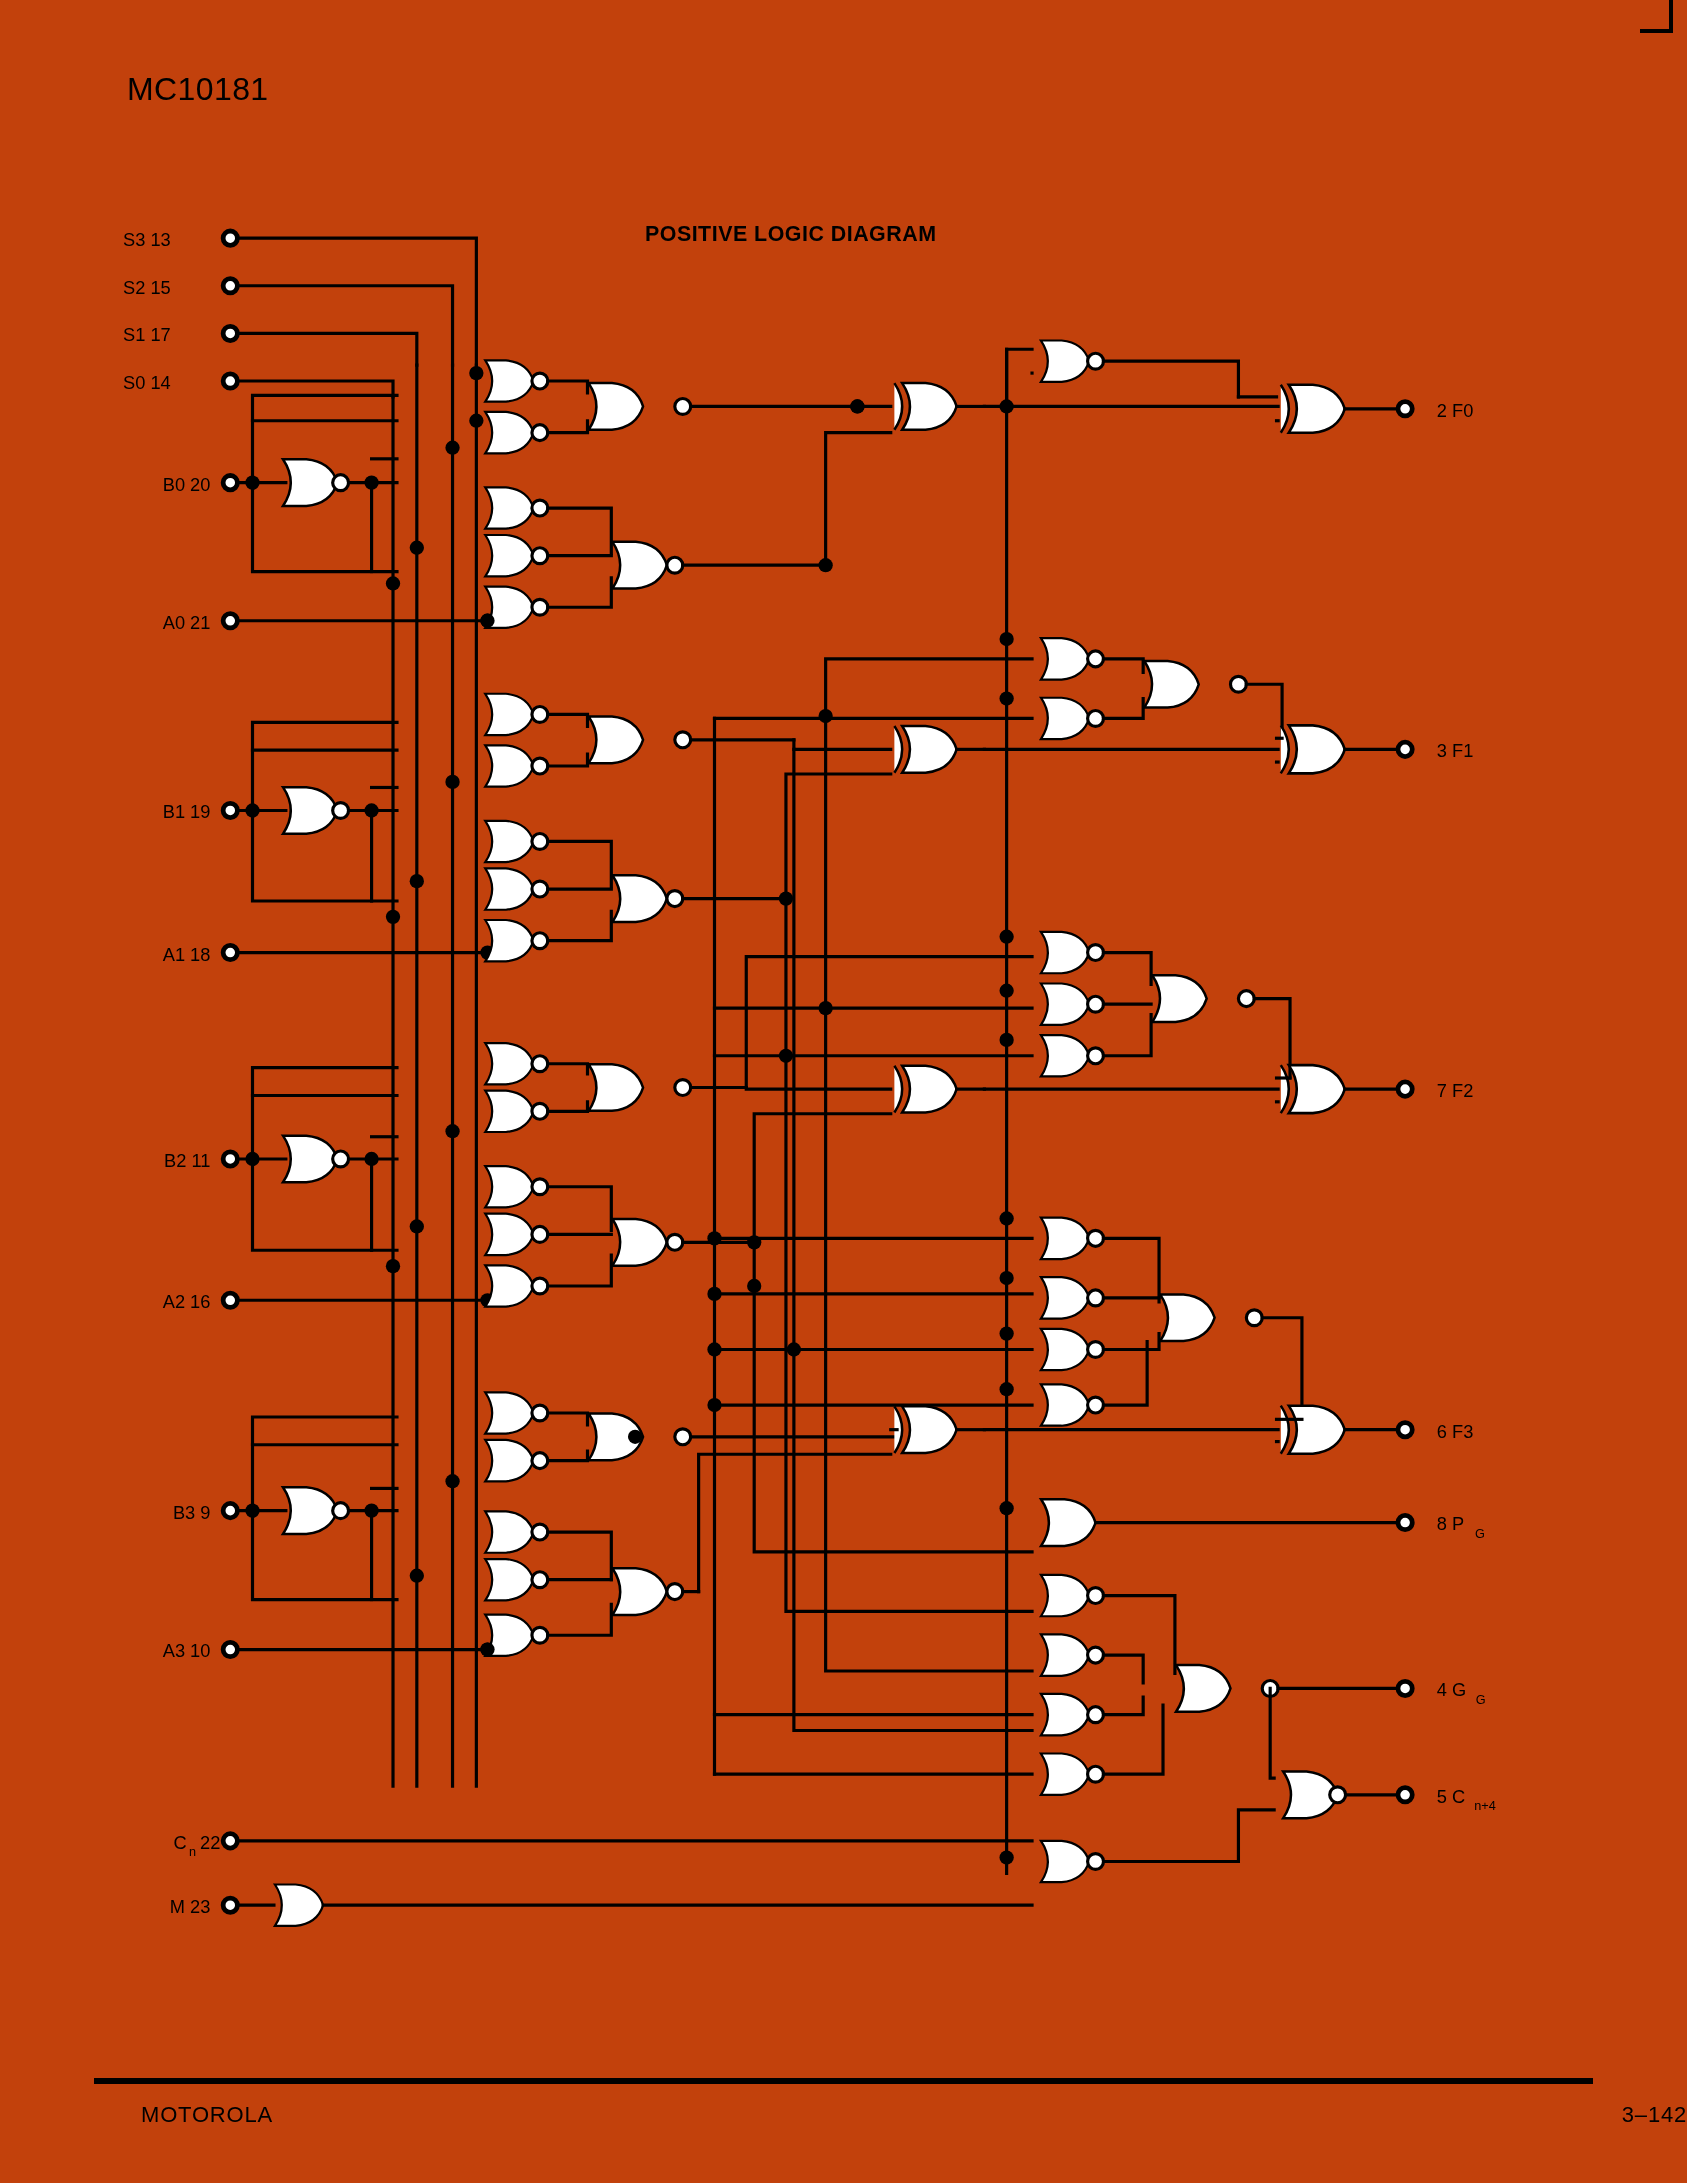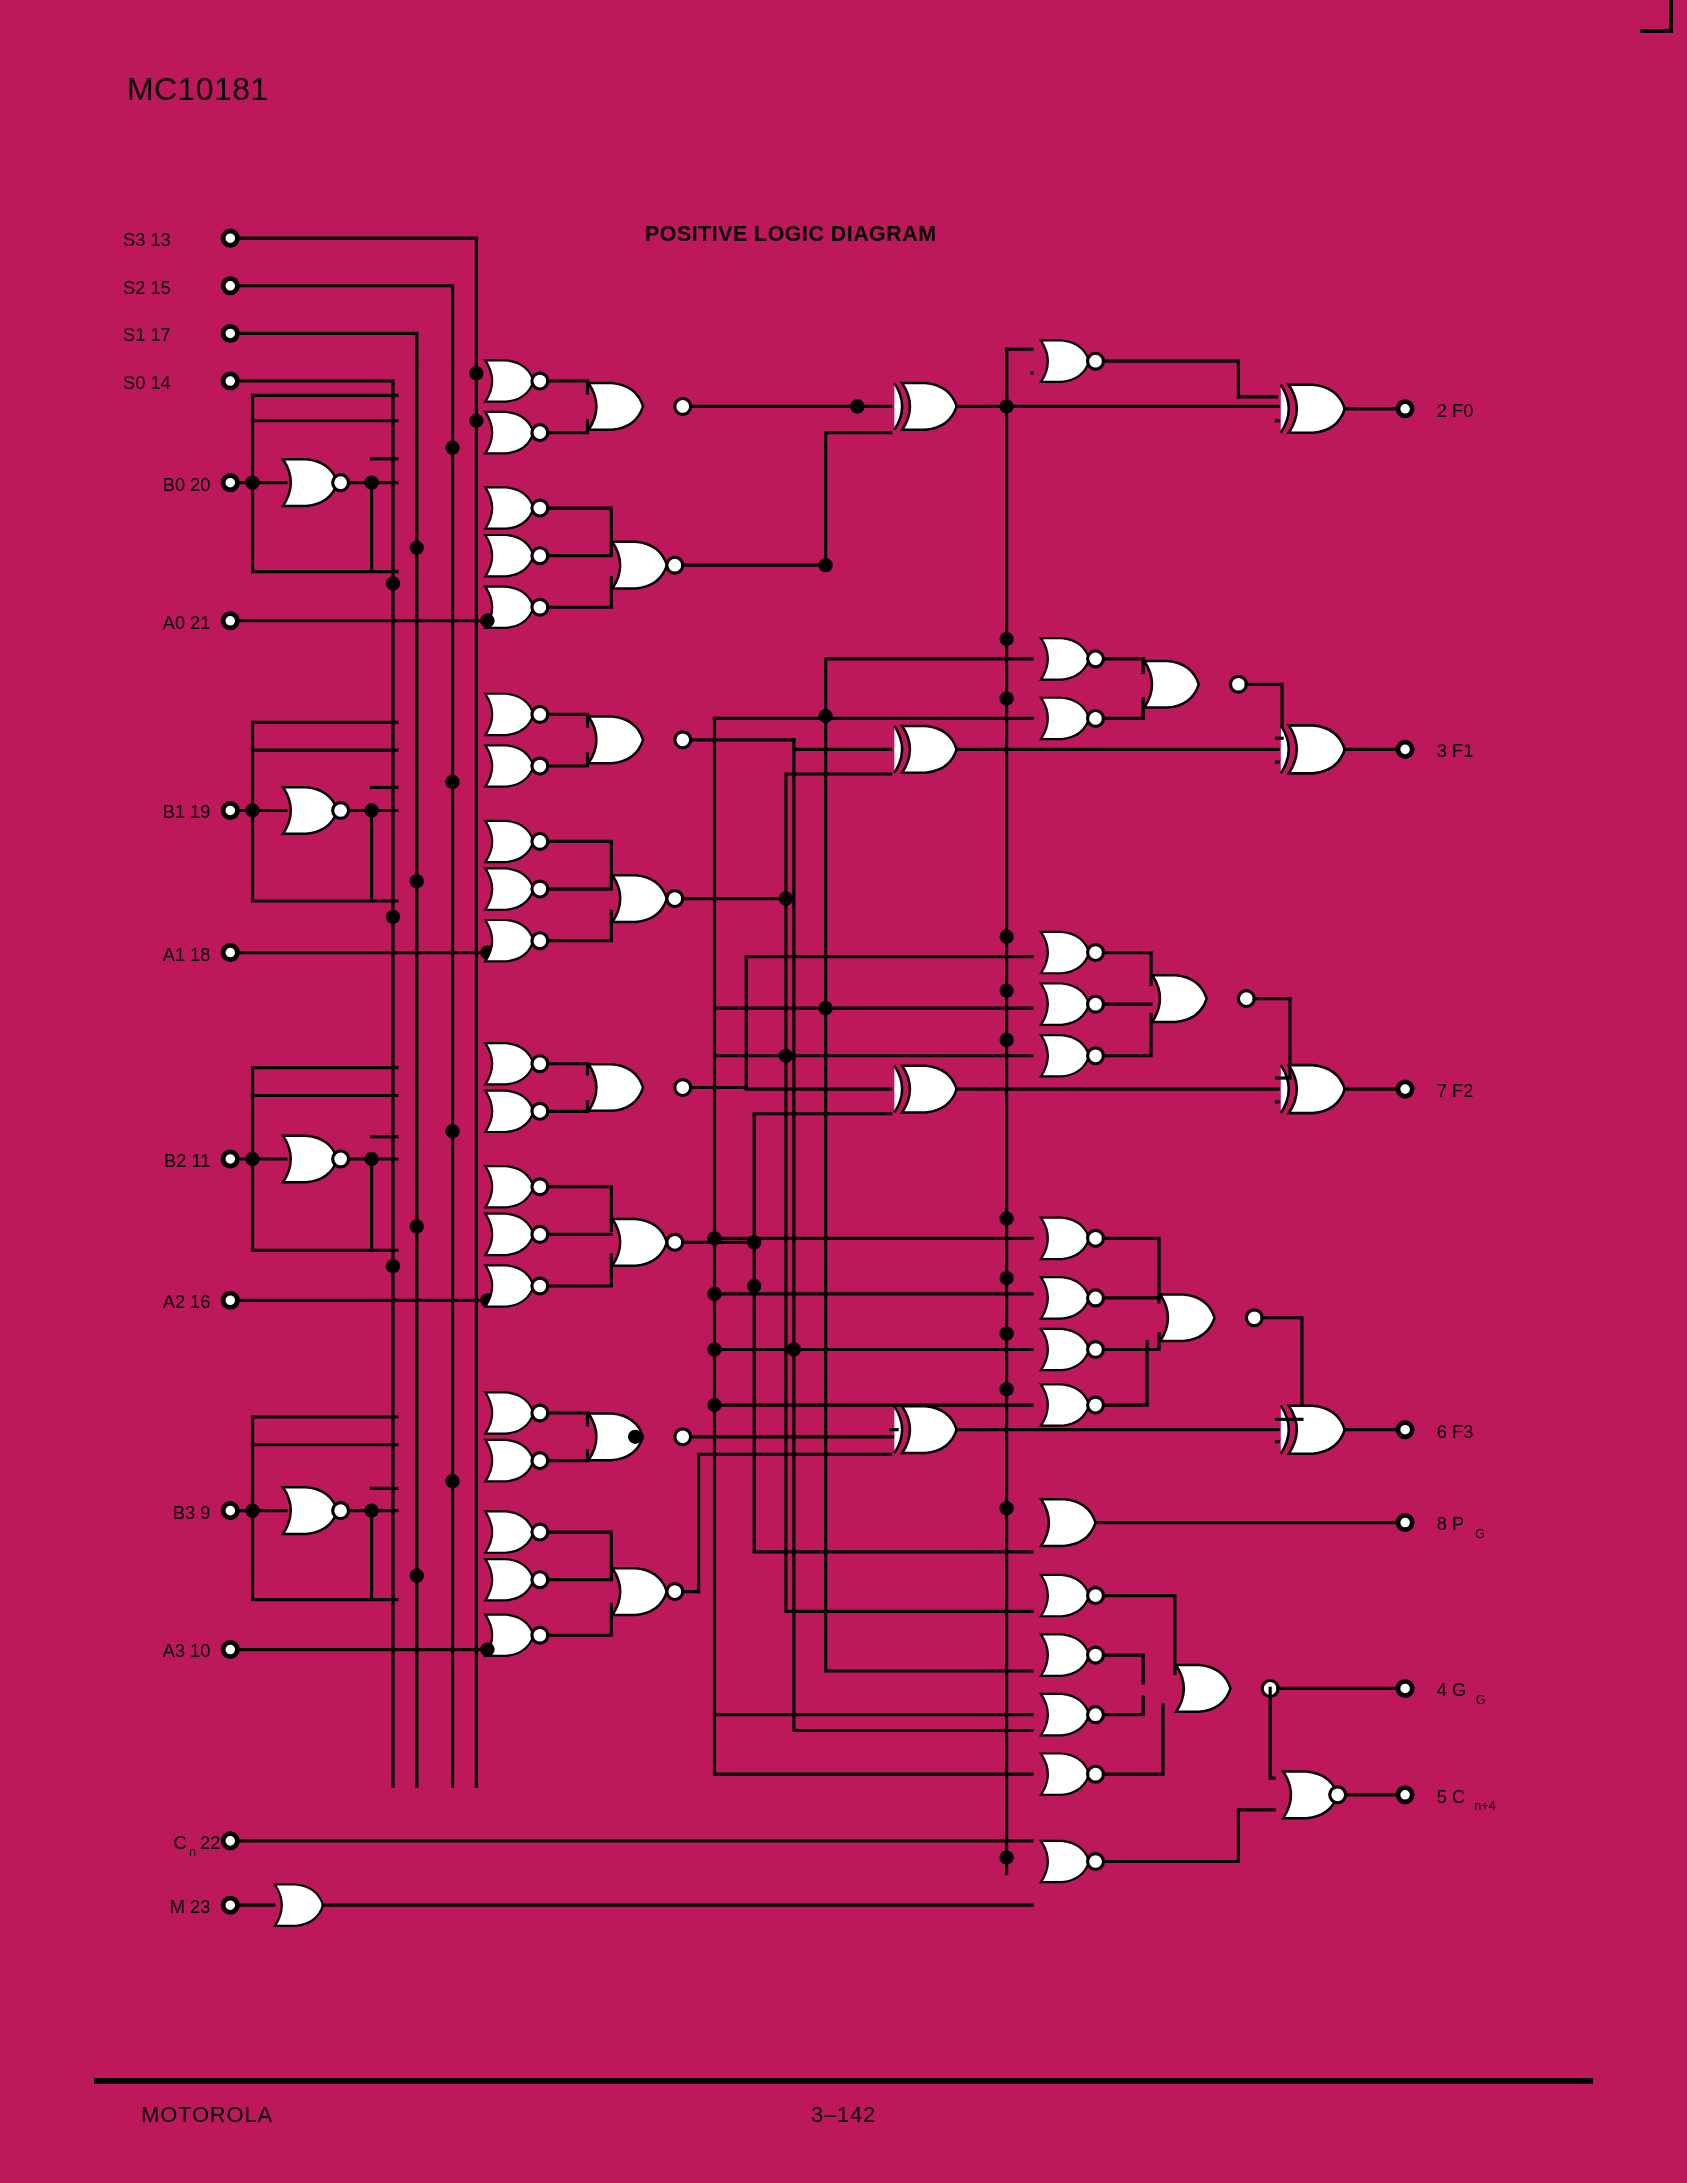--- a/index.html
+++ b/index.html
@@ -1,26 +1,26 @@
 <!DOCTYPE html>
 <html style="font-size:12.7px"><head>
 <meta charset="utf-8">
 <style>
   html,body{margin:0;padding:0;background:#fff;}
   body{width:1687px;height:2183px;font-family:"Liberation Sans",sans-serif;color:#000;position:relative;overflow:hidden;}
-  .page{position:absolute;inset:0;background:#be185d;text-decoration:underline;}
+  .page{position:absolute;inset:0;background:#c2410c;text-decoration:underline;}
   #part-number{position:absolute;left:127px;top:71px;font-size:32px;letter-spacing:0.4px;}
   #diagram-title{position:absolute;left:645px;top:222px;font-size:21.4px;font-weight:bold;letter-spacing:0.5px;}
   #corner-mark{position:absolute;right:0;top:0;width:48px;height:33px;}
   #corner-mark i{position:absolute;background:#000;}
   #corner-mark i.v{right:14.3px;top:0;width:4px;height:33px;}
   #corner-mark i.h{right:14.3px;top:29px;width:33px;height:4px;}
   #footer-rule{position:absolute;left:94px;top:2078px;width:1499px;height:5.6px;background:#000;}
   #footer-left{position:absolute;left:141px;top:2102px;font-size:22px;letter-spacing:0.8px;}
-  #footer-center{position:absolute;left:0;right:0;top:2102px;text-align:center;font-size:22px;letter-spacing:0.8px;}
+  #footer-center{position:absolute;left:0;right:0;top:2102px;text-align:right;font-size:22px;letter-spacing:0.8px;}
   svg#schematic{position:absolute;left:0;top:0;width:1687px;height:2183px;}
   svg#schematic text{font-family:"Liberation Sans",sans-serif;font-size:23px;fill:#000;}
   svg#schematic text.sub{font-size:16px;}
   .wire{stroke:#000;stroke-width:4;fill:none;stroke-linecap:square;}
   .gate{stroke:#000;stroke-width:4.5;fill:#fff;}
   .bub{stroke:#000;stroke-width:4;fill:#fff;}
   .pin{stroke:#000;stroke-width:6;fill:#fff;}
   .dot{fill:#000;}
 </style>
 </head>

